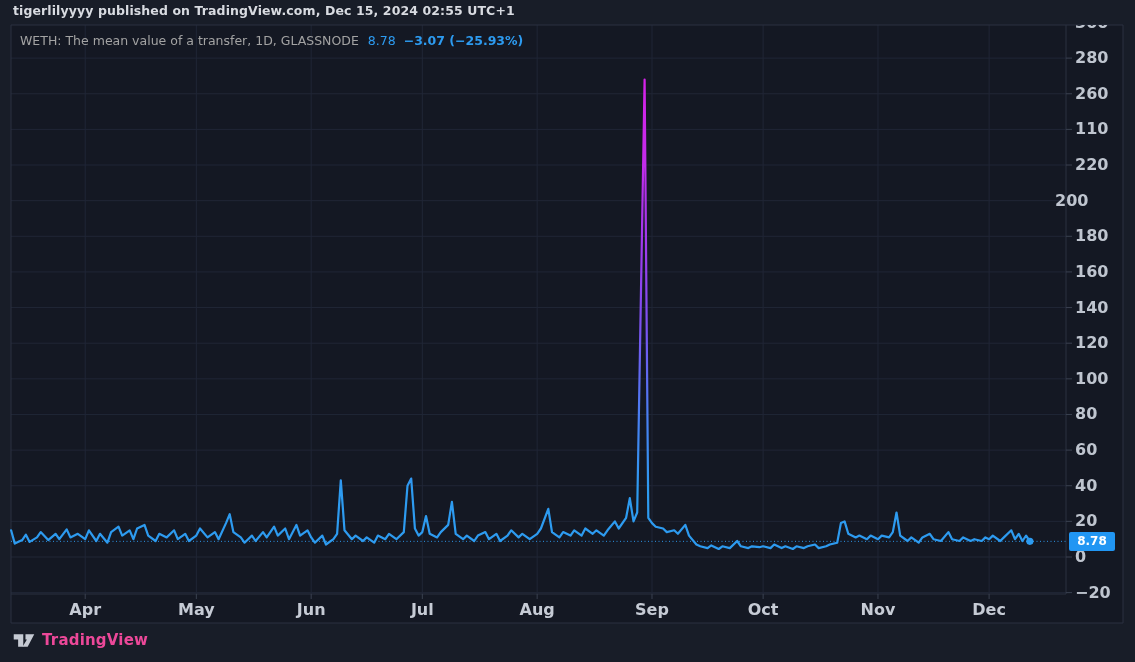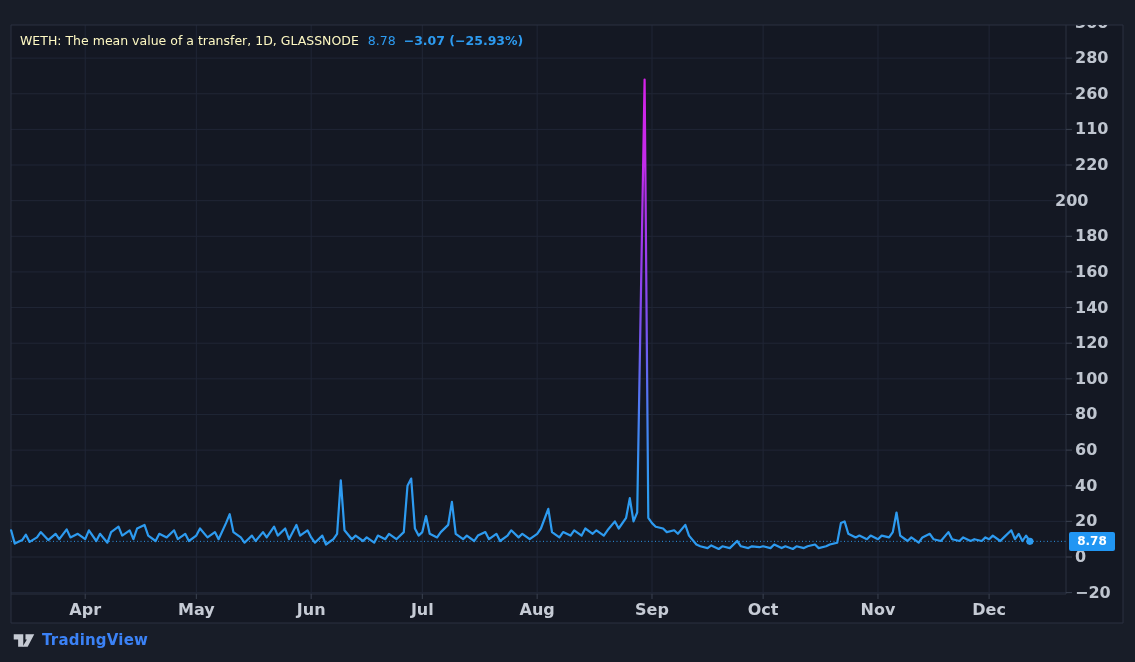--- a/index.html
+++ b/index.html
@@ -27,47 +27,50 @@
   .y-label{
     position:absolute;height:14px;line-height:14px;
     font-size:16px;font-weight:600;color:#bfc5cf;white-space:nowrap;
   }
   .x-label{
     position:absolute;height:14px;line-height:14px;transform:translateX(-50%);
     font-size:16px;font-weight:600;color:#c6cbd5;white-space:nowrap;
   }
   
   #legend{position:absolute;left:20px;top:33px;font-size:12.5px;white-space:nowrap;}
-  #legend-title{color:#fef9c3;}
+  #legend-title{color:#a3a3a3;}
   #legend-value{color:#2d9bf0;margin-left:9px;}
   #legend-change{color:#2d9bf0;margin-left:8px;font-weight:bold;}
   
   #price-badge{
     position:absolute;left:1069px;top:532px;min-width:32px;height:19px;
     background:#2196f3;border-radius:2px;color:#ffffff;
     font-size:12px;font-weight:bold;line-height:19px;text-align:center;
     padding:0 7px;box-sizing:content-box;
   }
   
   #chart-pane{position:absolute;left:11px;top:25px;width:1055px;height:569px;}
   #y-axis{position:absolute;left:1066px;top:25px;width:57px;height:569px;}
   #x-axis{position:absolute;left:11px;top:594px;width:1055px;height:29px;}
   
   #footer{position:absolute;left:0;top:623px;width:1135px;height:39px;}
   #tradingview-logo{
     position:absolute;left:13px;top:8px;display:flex;align-items:center;gap:7px;
     text-decoration:none;cursor:pointer;
   }
-  #brand-text{font-size:15px;font-weight:600;color:#3b82f6;letter-spacing:.2px;}
+  #brand-text{font-size:15px;font-weight:600;color:#ec4899;letter-spacing:.2px;}
 </style>
 </head>
 <body>
 
 <div id="page">
 
+  <div id="header-bar">
+    <div id="published-text">tigerlilyyyy published on TradingView.com, Dec 15, 2024 02:55 UTC+1</div>
+  </div>
 
   <div id="chart-bg"></div>
 
   <svg id="chart-canvas" width="1135" height="662" viewBox="0 0 1135 662">
       <defs>
         <linearGradient id="lineGrad" gradientUnits="userSpaceOnUse" x1="0" y1="557" x2="0" y2="79.50439999999998">
           <stop offset="0" stop-color="#2d9bf0"></stop>
           <stop offset="0.14" stop-color="#2d9bf0"></stop>
           <stop offset="0.3" stop-color="#4a7df2"></stop>
           <stop offset="0.48" stop-color="#7a52f0"></stop>

